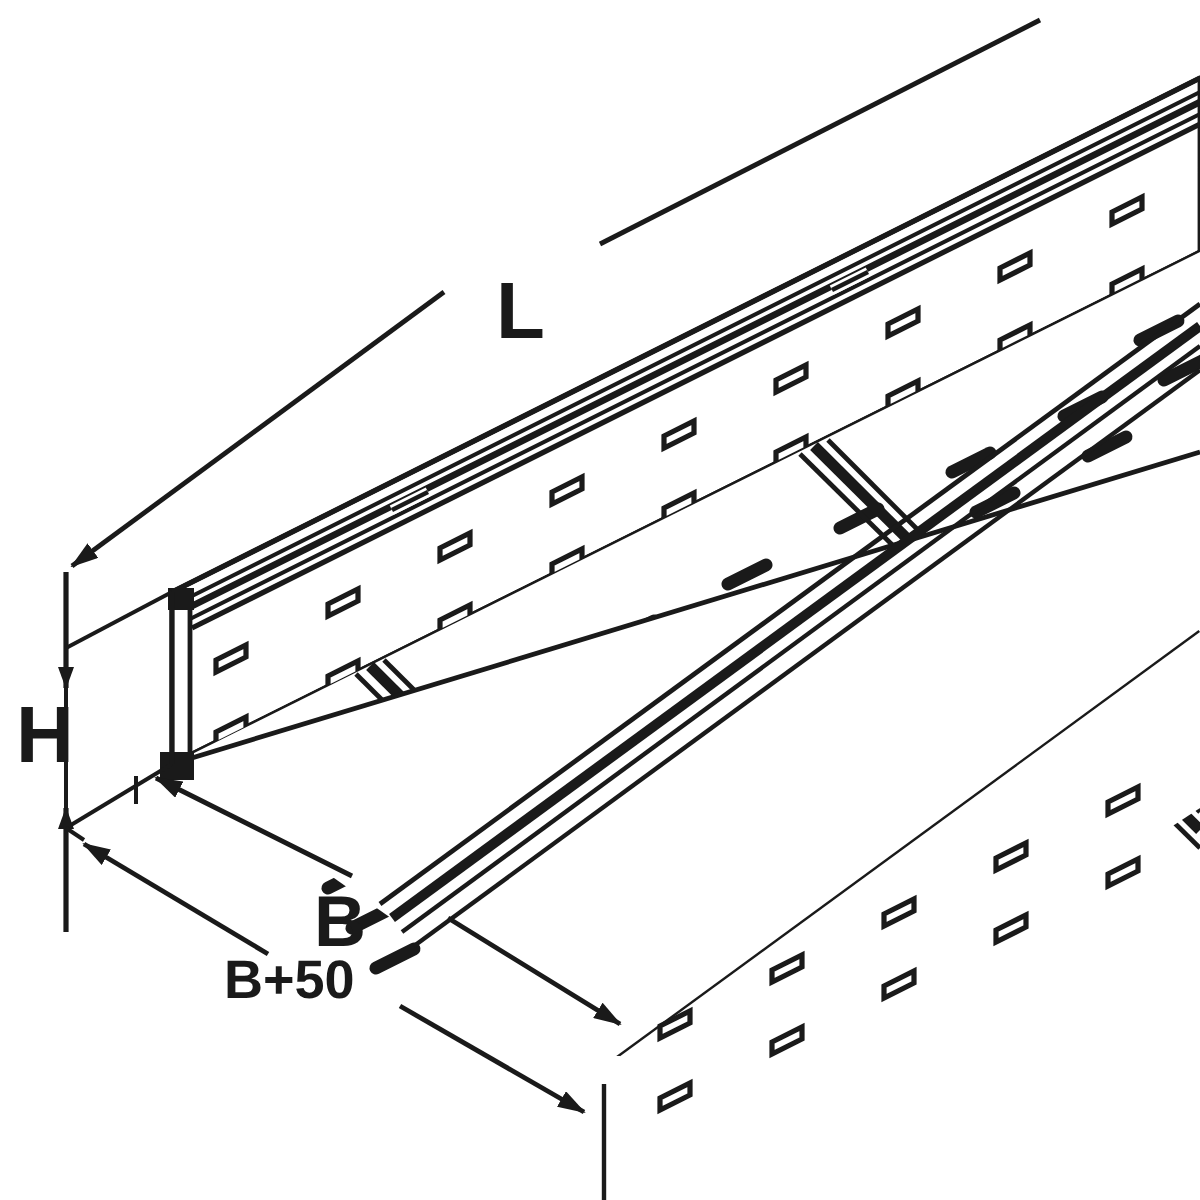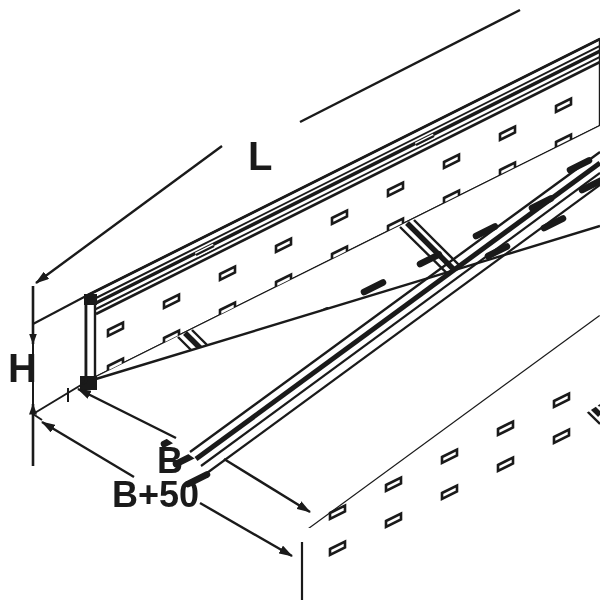--- a/index.html
+++ b/index.html
@@ -12,21 +12,21 @@
     font-family:"Liberation Sans",sans-serif;
     font-weight:700;
     color:#1a1a1a;
     line-height:1;
     white-space:nowrap;
     user-select:none;
   }
   #label-L{left:248px;top:136px;font-size:40px;}
   #label-H{left:8px;top:348px;font-size:40px;}
   #label-B{left:157px;top:443px;font-size:36px;}
-  #label-B50{left:112px;top:477px;font-size:36px;}
+  #label-B50{left:112px;top:477px;font-size:27px;}
 </style>
 </head>
 <body>
 
 <div id="stage">
 
   <svg width="600" height="600" viewBox="0 0 600 600">
     <defs>
       <marker id="ar" markerWidth="14" markerHeight="9" refX="13" refY="4.5" orient="auto" markerUnits="userSpaceOnUse">
         <path d="M0,0 L14,4.5 L0,9 Z" fill="#1a1a1a"></path>

